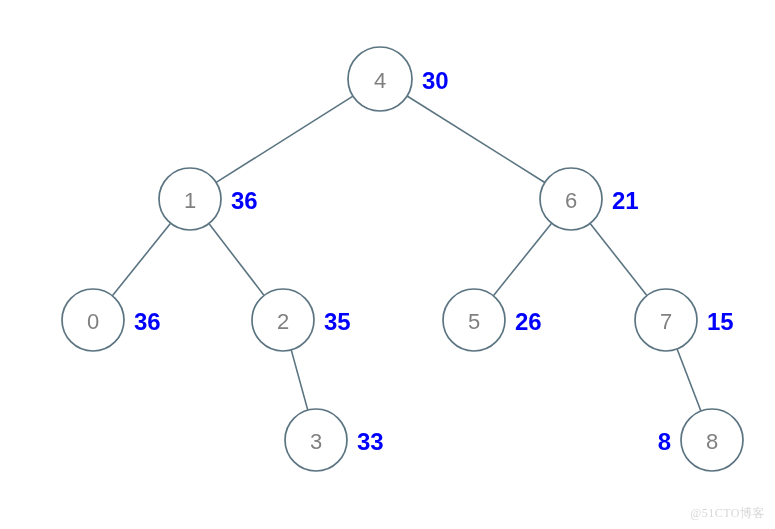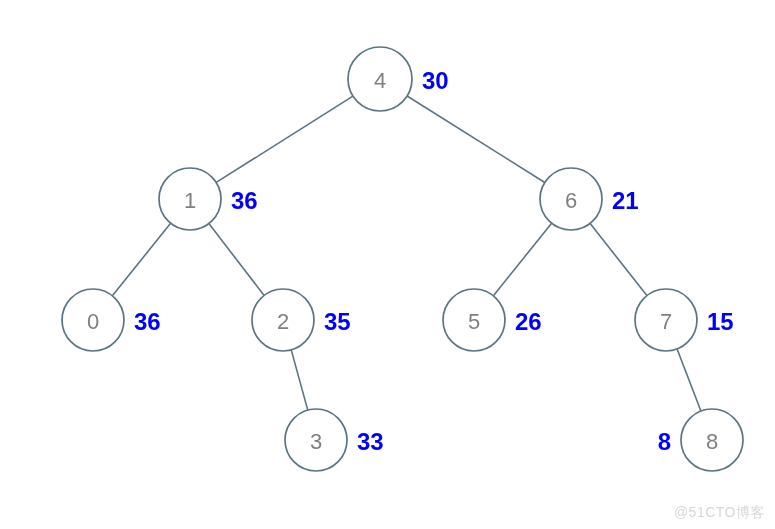--- a/index.html
+++ b/index.html
@@ -54,22 +54,22 @@
     text-anchor: end;
   }
   .node-label.right-side {
     text-anchor: start;
   }
   #watermark {
     position: absolute;
     right: 10px;
     bottom: 7px;
     color: #d7d7d7;
-    font-family: Liberation Sans, sans-serif;
-    font-size: 14px;
+    font-family: Liberation Serif, serif;
+    font-size: 12px;
     letter-spacing: 0.5px;
     user-select: none;
     white-space: nowrap;
   }
 </style>
 </head>
 <body>
 
 <div id="canvas">
   <svg id="tree-svg" viewBox="0 0 775 529" xmlns="http://www.w3.org/2000/svg">

